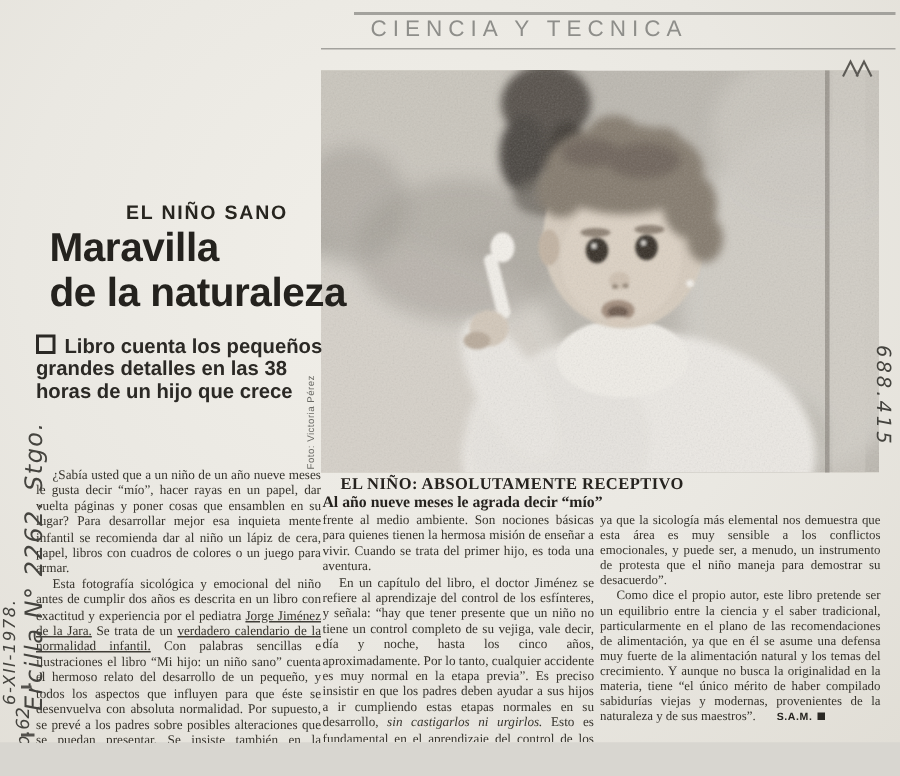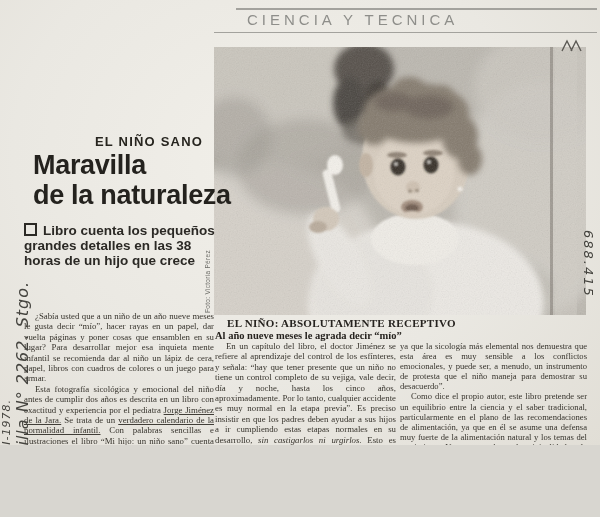--- a/index.html
+++ b/index.html
@@ -1,17 +1,17 @@
 <!DOCTYPE html>
 <html><head>
 <meta charset="utf-8">
 <style>
   html,body{margin:0;padding:0;background:#d8d6d0;}
   .page{
-    position:relative;width:600px;height:445px;overflow:hidden;
+    position:relative;width:600px;height:495px;overflow:hidden;
     background:radial-gradient(ellipse at 45% 35%, #f1efe9 0%, #eae8e2 55%, #e1ded6 100%);
     font-family:"Liberation Sans", sans-serif;color:#2f2c28;
   }
   .rule{position:absolute;background:#a3a29d;}
   .rule-top{left:236px;top:8px;width:361px;height:2px;}
   .rule-under{left:214px;top:32px;width:383px;height:1px;}
   .section-title{
     position:absolute;left:247px;top:11px;font-size:15px;letter-spacing:4px;
     color:#8e8e8a;font-weight:400;
   }
@@ -20,21 +20,21 @@
   .photo svg{display:block;width:100%;height:100%;}
   .photo-credit{
     position:absolute;left:204px;top:313px;width:78px;font-size:6.5px;color:#6b6b66;
     transform:rotate(-90deg);transform-origin:0 0;letter-spacing:.3px;white-space:nowrap;
   }
   .caption{position:absolute;left:215px;top:318px;width:380px;
     font-family:"Liberation Serif", serif;font-weight:bold;color:#26231f;}
   .caption .cap1{font-size:11px;line-height:11.5px;letter-spacing:.3px;margin-left:12px;}
   .caption .cap2{font-size:10.5px;line-height:11.5px;}
   
-  .kicker{position:absolute;left:51px;top:134px;font-size:13px;font-weight:bold;
+  .kicker{position:absolute;left:40px;top:134px;font-size:13px;font-weight:bold;
     letter-spacing:1.2px;color:#27251f;padding-left:44px;}
   .headline{position:absolute;left:33px;top:150px;margin:0;font-size:27px;line-height:30px;
     font-weight:bold;letter-spacing:-.3px;color:#24221e;}
   .deck{position:absolute;left:24px;top:223px;width:194px;font-size:13.5px;
     font-weight:bold;line-height:15px;color:#2b2925;}
   .checkbox{display:inline-block;width:9px;height:9px;border:2px solid #2b2925;
     margin-right:6px;vertical-align:-1px;}
   
   .col{position:absolute;}
   .colL{left:24px;top:271px;width:190px;margin-top:40px;}
@@ -182,20 +182,21 @@
   <div class="kicker">EL NIÑO SANO</div>
   <h1 class="headline"><span>Maravilla</span><br><span>de la naturaleza</span></h1>
   <div class="deck"><span class="checkbox"></span><span>Libro cuenta los pequeños grandes detalles en las 38 horas de un hijo que crece</span></div>
 
   <div class="col colL">
     <p class="indent">¿Sabía usted que a un niño de un año nueve meses le gusta decir “mío”, hacer rayas en un papel, dar vuelta páginas y poner cosas que ensamblen en su lugar? Para desarrollar mejor esa inquieta mente infantil se recomienda dar al niño un lápiz de cera, papel, libros con cuadros de colores o un juego para armar.</p>
     <p class="indent"><span>Esta fotografía sicológica y emocional del niño antes de cumplir dos años es descrita en un libro con exactitud y experiencia por el pediatra </span><span class="u">Jorge Jiménez de la Jara.</span><span> Se trata de un </span><span class="u">verdadero calendario de la normalidad infantil.</span><span> Con palabras sencillas e ilustraciones el libro “Mi hijo: un niño sano” cuenta el hermoso relato del desarrollo de un pequeño, y todos los aspectos que influyen para que éste se desenvuelva con absoluta normalidad. Por supuesto, se prevé a los padres sobre posibles alteraciones que se puedan presentar. Se insiste también en la alimentación correcta y en las medidas que se deben tomar para otorgar al niño una mayor protección</span></p>
   </div>
 
   <div class="col colM">
+    <p>frente al medio ambiente. Son nociones básicas para quienes tienen la hermosa misión de enseñar a vivir. Cuando se trata del primer hijo, es toda una aventura.</p>
     <p class="indent"><span>En un capítulo del libro, el doctor Jiménez se refiere al aprendizaje del control de los esfínteres, y señala: “hay que tener presente que un niño no tiene un control completo de su vejiga, vale decir, día y noche, hasta los cinco años, aproximadamente. Por lo tanto, cualquier accidente es muy normal en la etapa previa”. Es preciso insistir en que los padres deben ayudar a sus hijos a ir cumpliendo estas etapas normales en su desarrollo, </span><span class="it">sin castigarlos ni urgirlos.</span><span> Esto es fundamental en el aprendizaje del control de los esfínteres,</span></p>
   </div>
 
   <div class="col colR">
     <p>ya que la sicología más elemental nos demuestra que esta área es muy sensible a los conflictos emocionales, y puede ser, a menudo, un instrumento de protesta que el niño maneja para demostrar su desacuerdo”.</p>
     <p class="indent"><span>Como dice el propio autor, este libro pretende ser un equilibrio entre la ciencia y el saber tradicional, particularmente en el plano de las recomendaciones de alimentación, ya que en él se asume una defensa muy fuerte de la alimentación natural y los temas del crecimiento. Y aunque no busca la originalidad en la materia, tiene “el único mérito de haber compilado sabidurías viejas y modernas, provenientes de la naturaleza y de sus maestros”.</span><span class="sign">S.A.M.</span><span class="end-marker"></span></p>
   </div>
 
   <div class="hw hw-source">Ercilla N° 2262. Stgo.</div>
   <div class="hw hw-date">6-XII-1978.</div>

